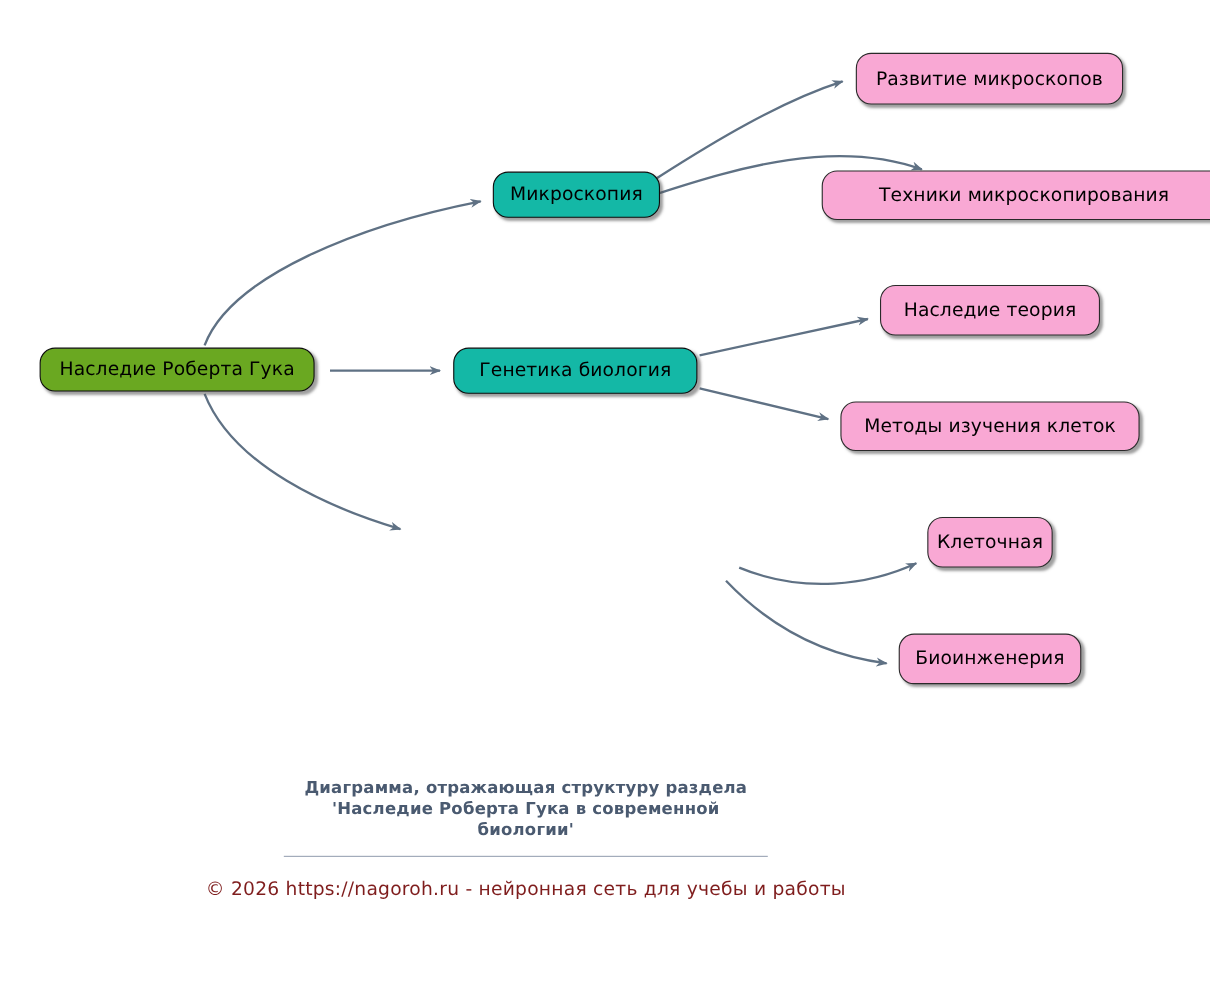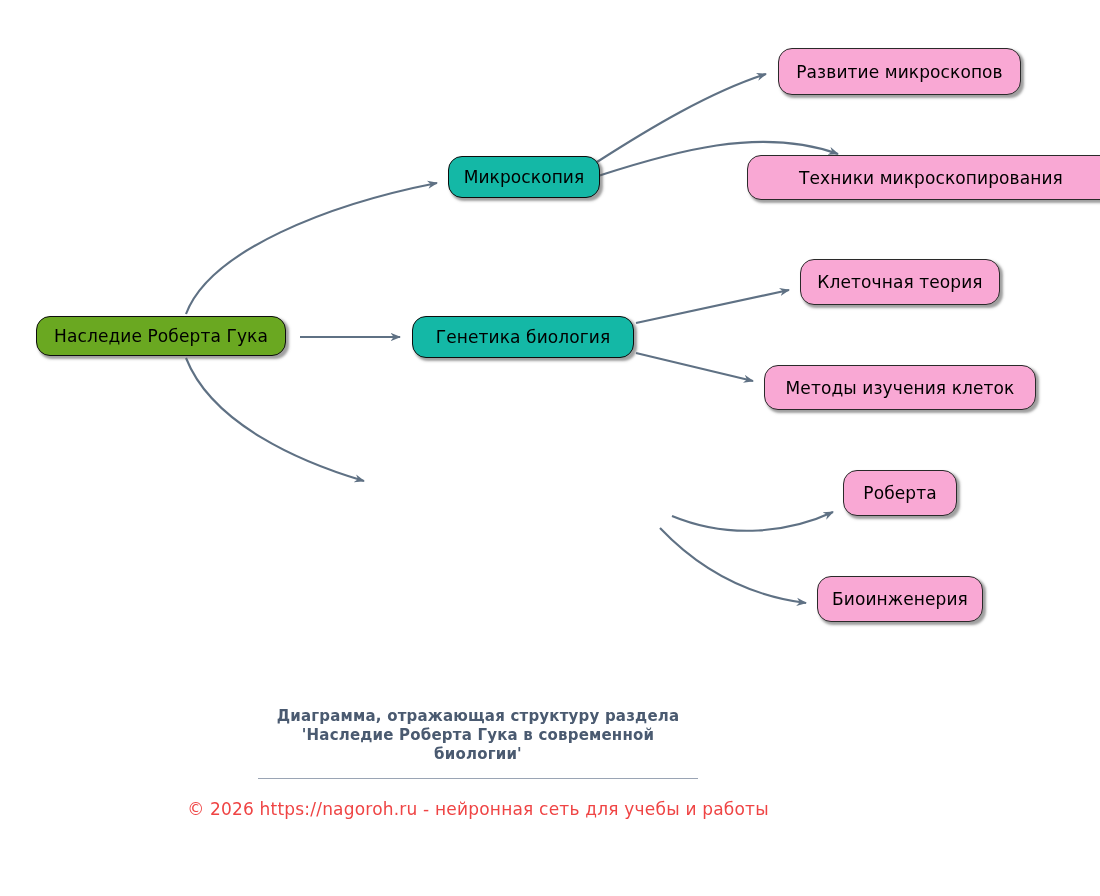--- a/index.html
+++ b/index.html
@@ -73,21 +73,21 @@
   .caption-title .ln { display: block; }
   .caption-rule {
     width: 440px;
     height: 1px;
     background: #9aa4b4;
     margin: 14px auto 0 auto;
   }
   .caption-footer {
     font-family: "DejaVu Sans", sans-serif;
     font-size: 17px;
-    color: #ef4444;
+    color: #7f1d1d;
     margin-top: 20px;
     letter-spacing: 0.2px;
     text-align: center;
   }
 </style>
 </head>
 <body>
 
 <div id="canvas">
 
@@ -131,30 +131,30 @@
 
   <div class="node leaf" style="left:747px; top:155px; width:368px; height:45px;">
     <span>Техники микроскопирования</span>
   </div>
 
   <div class="node branch" style="left:412px; top:316px; width:222px; height:42px;">
     <span>Генетика биология</span>
   </div>
 
   <div class="node leaf" style="left:800px; top:259px; width:200px; height:46px;">
-    <span>Клеточная теория</span>
+    <span>Наследие теория</span>
   </div>
 
   <div class="node leaf" style="left:764px; top:365px; width:272px; height:45px;">
     <span>Методы изучения клеток</span>
   </div>
 
 
   <div class="node leaf" style="left:843px; top:470px; width:114px; height:46px;">
-    <span>Роберта</span>
+    <span>Клеточная</span>
   </div>
 
   <div class="node leaf" style="left:817px; top:576px; width:166px; height:46px;">
     <span>Биоинженерия</span>
   </div>
 
   <div class="caption-wrap" style="top:707px;">
     <div class="caption-title">
       <span class="ln">Диаграмма, отражающая структуру раздела</span>
       <span class="ln">'Наследие Роберта Гука в современной</span>

